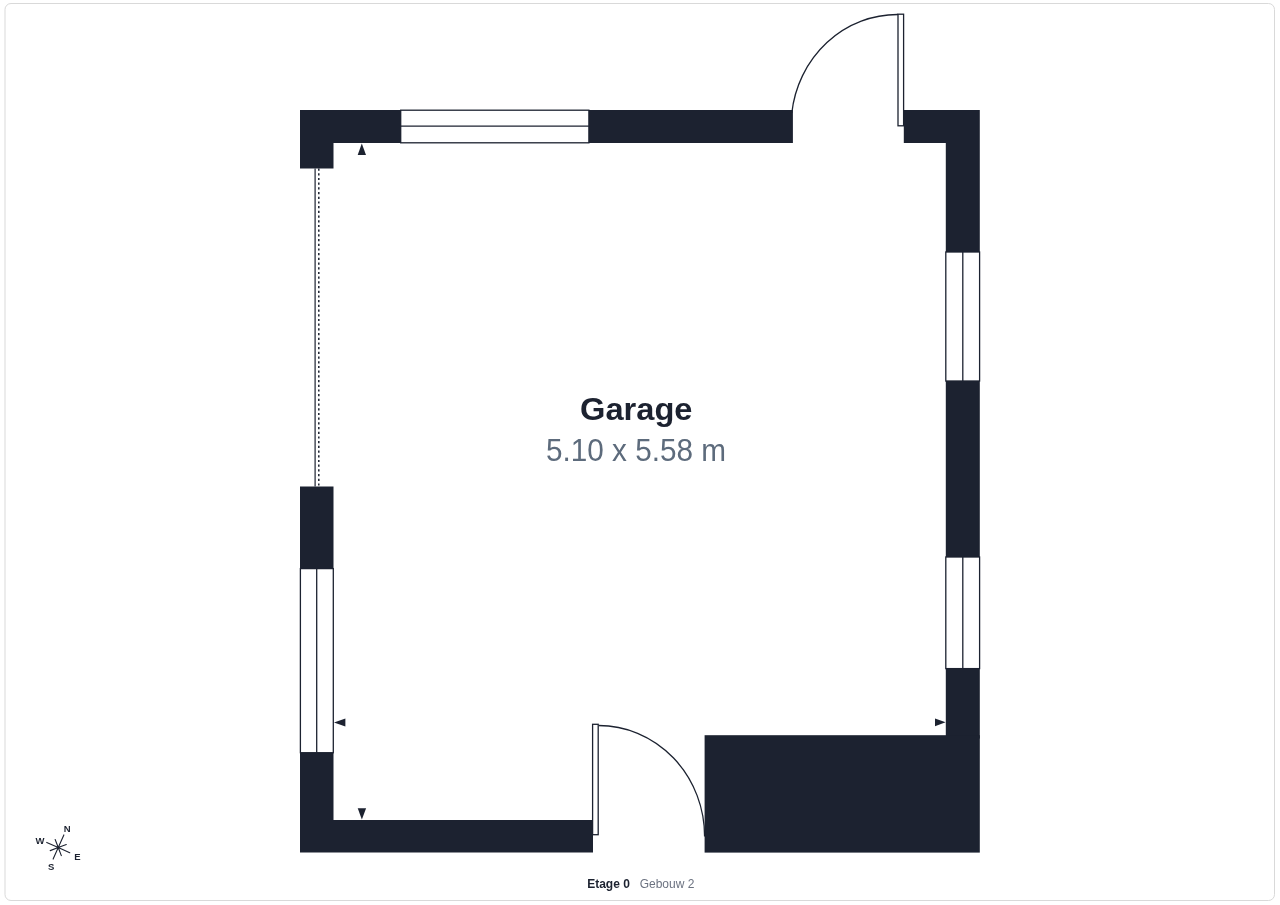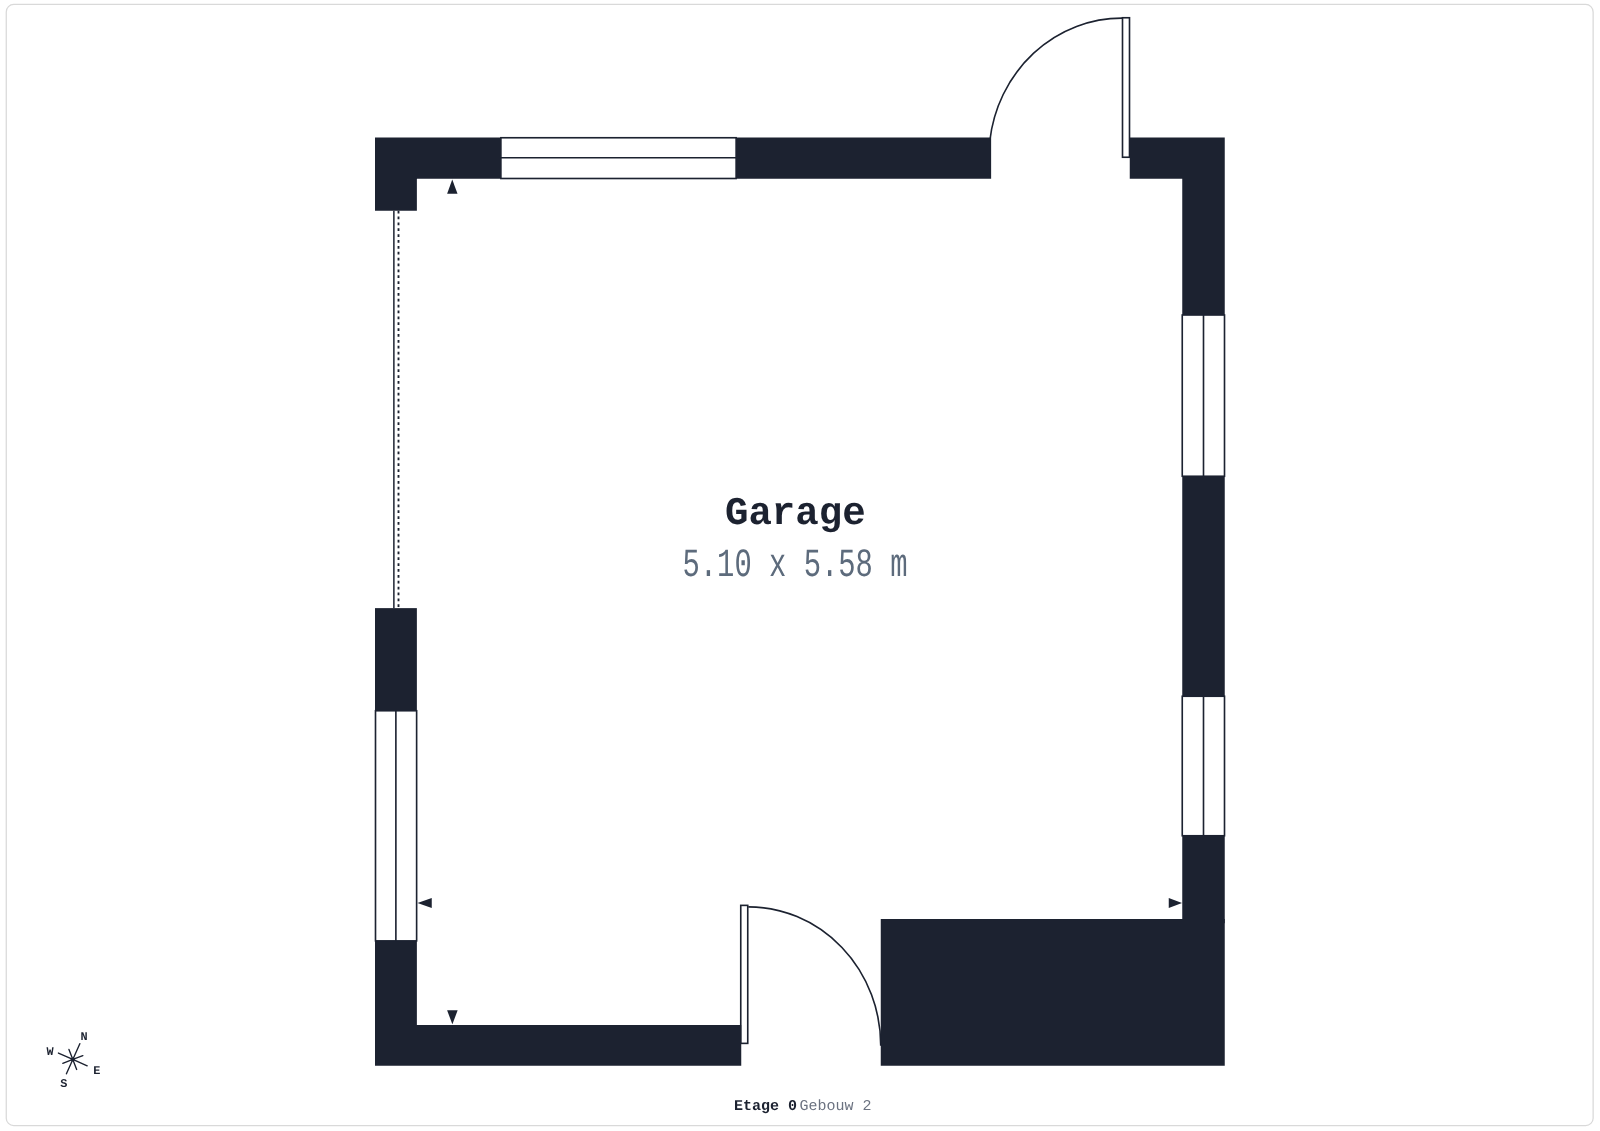--- a/index.html
+++ b/index.html
@@ -1,16 +1,16 @@
 <!DOCTYPE html>
 <html><head>
 <meta charset="utf-8">
 <style>
   html,body{margin:0;padding:0;background:#ffffff;}
-  .page{position:relative;width:1280px;height:905px;overflow:hidden;font-family:Liberation Mono, monospace;}
+  .page{position:relative;width:1280px;height:905px;overflow:hidden;font-family:Liberation Sans, sans-serif;}
 </style>
 </head>
 <body>
 <div class="page">
 <svg width="1280" height="905" viewBox="0 0 1280 905" xmlns="http://www.w3.org/2000/svg">
 
   <rect x="5" y="3.5" width="1269.5" height="897" rx="6" fill="#ffffff" stroke="#d9d9d9" stroke-width="1"></rect>
 
   <rect x="333.5" y="143" width="612.3" height="677" fill="#ffffff"></rect>
 

